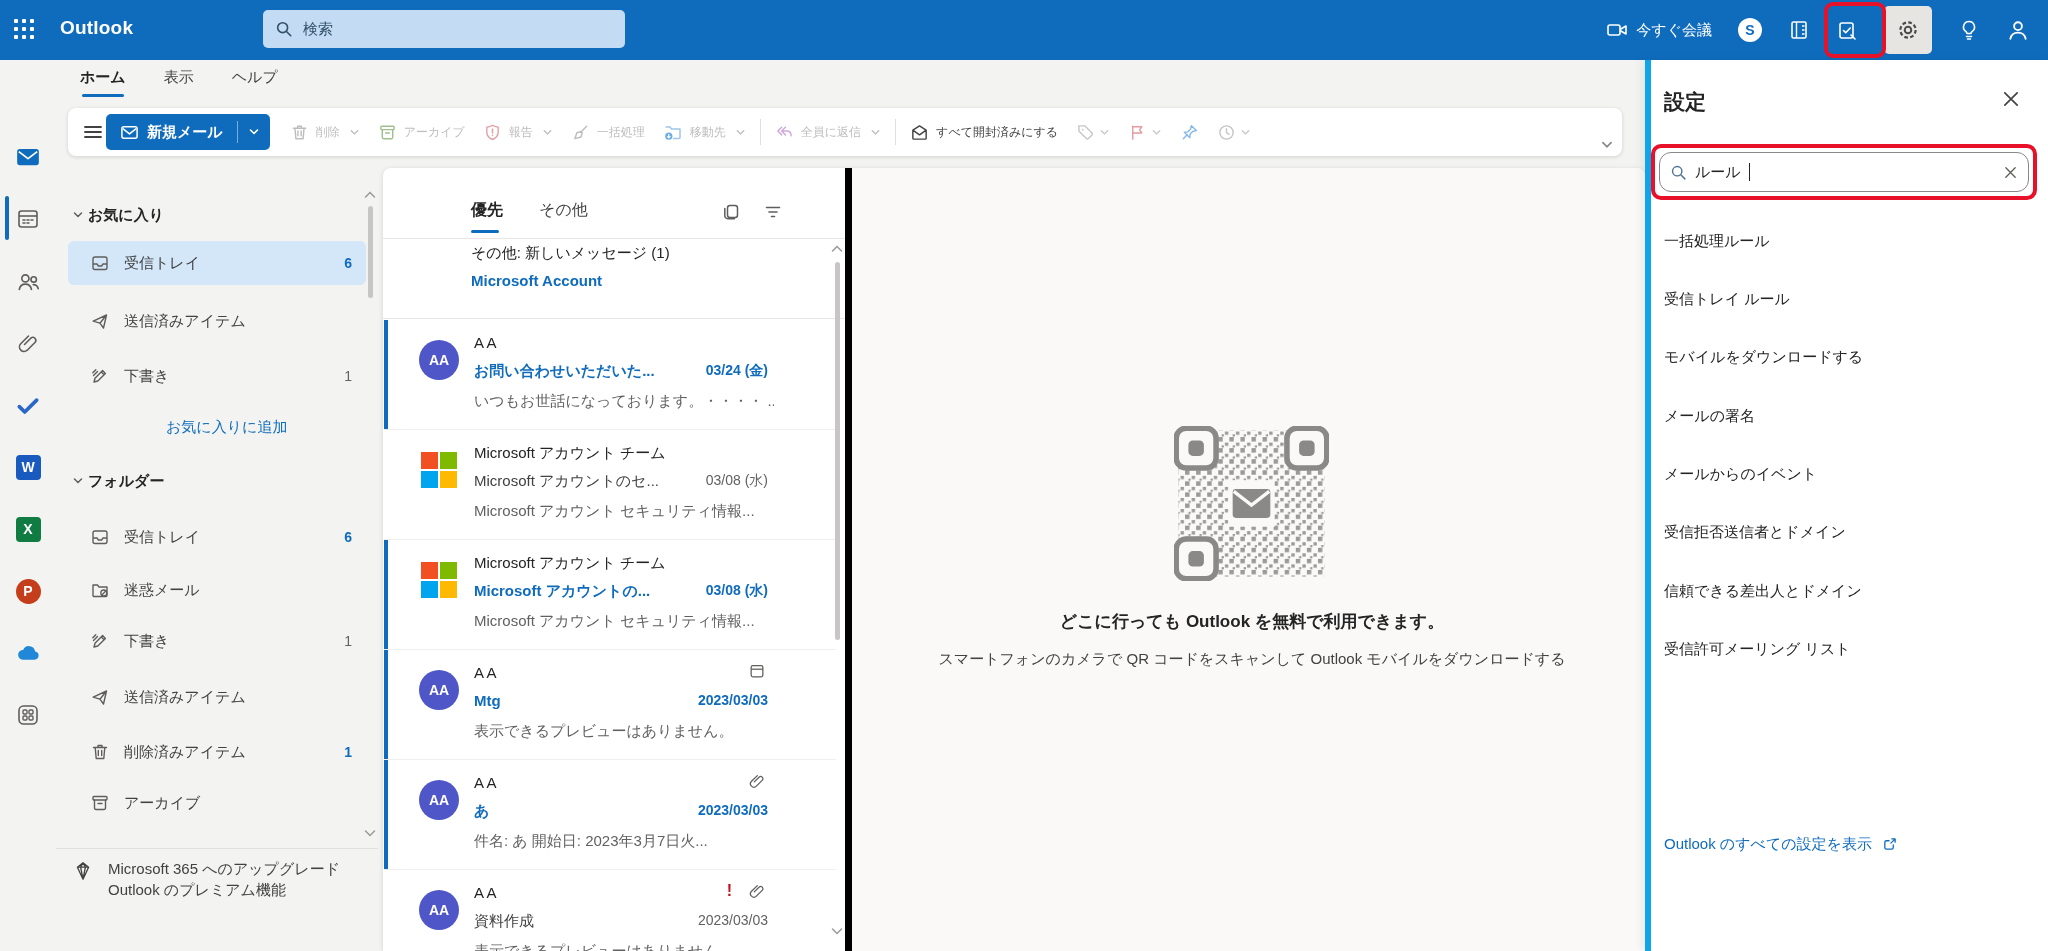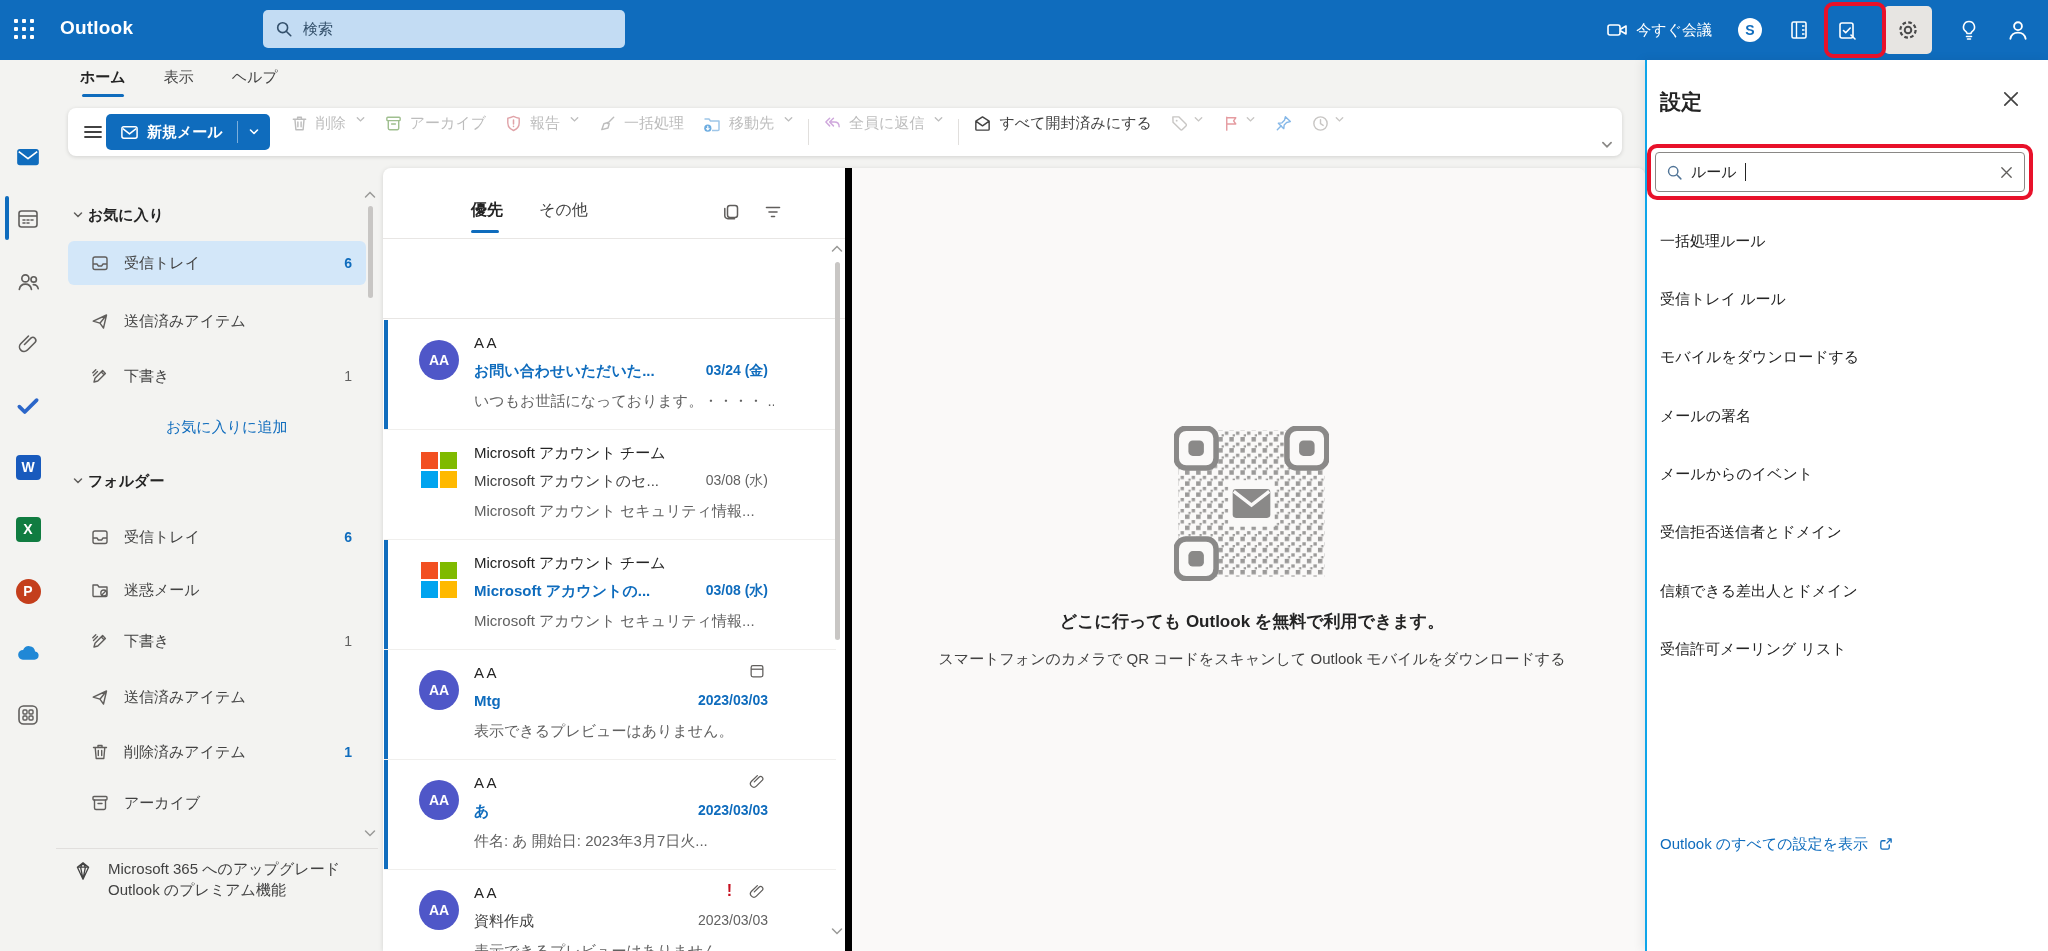--- a/index.html
+++ b/index.html
@@ -22,21 +22,21 @@
   .redbox-gear { position:absolute; left:1824px; top:2px; width:62px; height:56px; border:4px solid #e8112a; border-radius:9px; pointer-events:none; z-index:50; }
 
   
   .ribbontabs { position:absolute; left:80px; top:68px; display:flex; gap:38px; font-size:15px; color:#424242;align-items:center; }
   .rtab { position:relative; padding-bottom:10px; cursor:pointer; }
   .rtab.active { color:#242424; font-weight:bold; }
   .rtab.active:after { content:""; position:absolute; left:2px; right:2px; bottom:0; height:3px; border-radius:2px; background:#0f6cbd; }
 
   
   .toolbar { position:absolute; left:68px; top:108px; width:1554px; height:48px; background:#fff; border-radius:8px; box-shadow:0 1px 4px rgba(0,0,0,.14); display:flex; align-items:center; padding:0 14px; gap:2px; }
-  .tbtn { display:flex; align-items:flex-start; gap:7px; font-size:15px; padding:0 8px; height:36px; border-radius:4px; cursor:pointer; white-space:nowrap; }
+  .tbtn { display:flex; align-items:center; gap:7px; font-size:12px; padding:0 8px; height:36px; border-radius:4px; cursor:pointer; white-space:nowrap; }
   .tbtn.disabled { color:#bdbdbd; cursor:default; }
   .tbtn.enabled { color:#424242; }
   .newmail { display:flex; align-items:stretch; height:36px; background:#0f6cbd; border-radius:5px; overflow:hidden; color:#fff; cursor:pointer; margin-right:10px; }
   .newmail .main { display:flex; align-items:center; gap:8px; padding:0 14px; font-size:15px; font-weight:bold; }
   .newmail .split { width:1px; background:rgba(255,255,255,.45); margin:7px 0; }
   .newmail .chev { display:flex; align-items:center; padding:0 10px; }
   .vdiv { width:1px; height:26px; background:#e1dfdd; margin:0 4px; }
   .chevtiny { margin-left:2px; }
   .tb-expander { position:absolute; left:1600px; top:138px; color:#8a8886; }
 
@@ -92,24 +92,24 @@
   .lscroll-up { position:absolute; left:448px; top:76px; color:#9a9a98; }
   .lscroll-thumb { position:absolute; left:452px; top:94px; width:5px; height:378px; background:#c8c6c4; border-radius:3px; }
   .lscroll-dn { position:absolute; left:448px; top:758px; color:#9a9a98; }
 
   .readpane { position:absolute; left:462px; top:0; width:800px; height:783px; background:#faf9f8; border-radius:0 8px 0 0; border-left:7px solid #000000; }
   .qrwrap { position:absolute; left:322px; top:258px; }
   .rtitle { position:absolute; left:0; width:800px; top:442px; text-align:center; font-size:17px; font-weight:bold; color:#242424; }
   .rsub { position:absolute; left:0; width:800px; top:482px; text-align:center; font-size:15px; color:#424242; }
 
   
-  .settings { position:absolute; left:1645px; top:60px; width:403px; height:891px; background:#fff; border-left:2px solid #0ea5e9; box-shadow:-3px 0 10px rgba(0,0,0,.07); }
+  .settings { position:absolute; left:1645px; top:60px; width:403px; height:891px; background:#fff; border-left:6px solid #0ea5e9; box-shadow:-3px 0 10px rgba(0,0,0,.07); }
   .stitle { position:absolute; left:13px; top:28px; font-size:21px; font-weight:bold; color:#242424; }
   .sclose { position:absolute; right:28px; top:30px; color:#424242; cursor:pointer; }
-  .sinput { position:absolute; left:8px; top:92px; width:370px; height:40px; background:#fff; border:1px solid #8a8886; border-radius:4px; display:flex; align-items:center; padding:0 10px; gap:8px; }
+  .sinput { position:absolute; left:8px; top:92px; width:370px; height:40px; background:#fff; border:1px solid #8a8886; border-radius:12px; display:flex; align-items:center; padding:0 10px; gap:8px; }
   .sinput .val { font-size:15px; color:#242424; }
   .caret { width:1px; height:18px; background:#242424; }
   .sinput .clr { margin-left:auto; color:#605e5c; cursor:pointer; }
   .redbox-search { position:absolute; left:0; top:84px; width:386px; height:56px; border:4px solid #e8112a; border-radius:10px; pointer-events:none; z-index:50; }
   .sitem { position:absolute; left:13px; font-size:15px; color:#242424; cursor:pointer; }
   .sfooter { position:absolute; left:13px; top:775px; display:flex; align-items:center; gap:10px; color:#0f6cbd; font-size:15px; cursor:pointer; }
 </style>
 </head>
 <body>
 
@@ -476,20 +476,24 @@
       <div class="lhdr-icons">
         <svg class="ic" width="20" height="20" viewBox="0 0 20 20">
             <rect x="6.5" y="3.5" width="10" height="12" rx="2.5" fill="none" stroke="#605e5c" stroke-width="1.5"></rect>
             <path d="M3.8 6.5v7.2a3 3 0 0 0 3 3h6.7" fill="none" stroke="#605e5c" stroke-width="1.5" stroke-linecap="round"></path>
           </svg>
         <svg class="ic" width="20" height="20" viewBox="0 0 20 20">
             <path d="M3.5 5.5h13M6 10h8M8.5 14.5h3" fill="none" stroke="#605e5c" stroke-width="1.6" stroke-linecap="round"></path>
           </svg>
       </div>
       <div class="lhr" style="top:70px"></div>
+      <div class="banner">
+        <div class="bt">その他: 新しいメッセージ (1)</div>
+        <div class="bl">Microsoft Account</div>
+      </div>
       <div class="lhr" style="top:150px"></div>
 
       <div class="msg unread" style="top:152px">
         <div class="ubar"></div>
         <div class="avatar">AA</div>
         <div class="sender">A A</div>
         <div class="subject">お問い合わせいただいた...</div>
         <div class="mdate">03/24 (金)</div>
         <div class="preview">いつもお世話になっております。・・・・ ...</div>
       </div>

